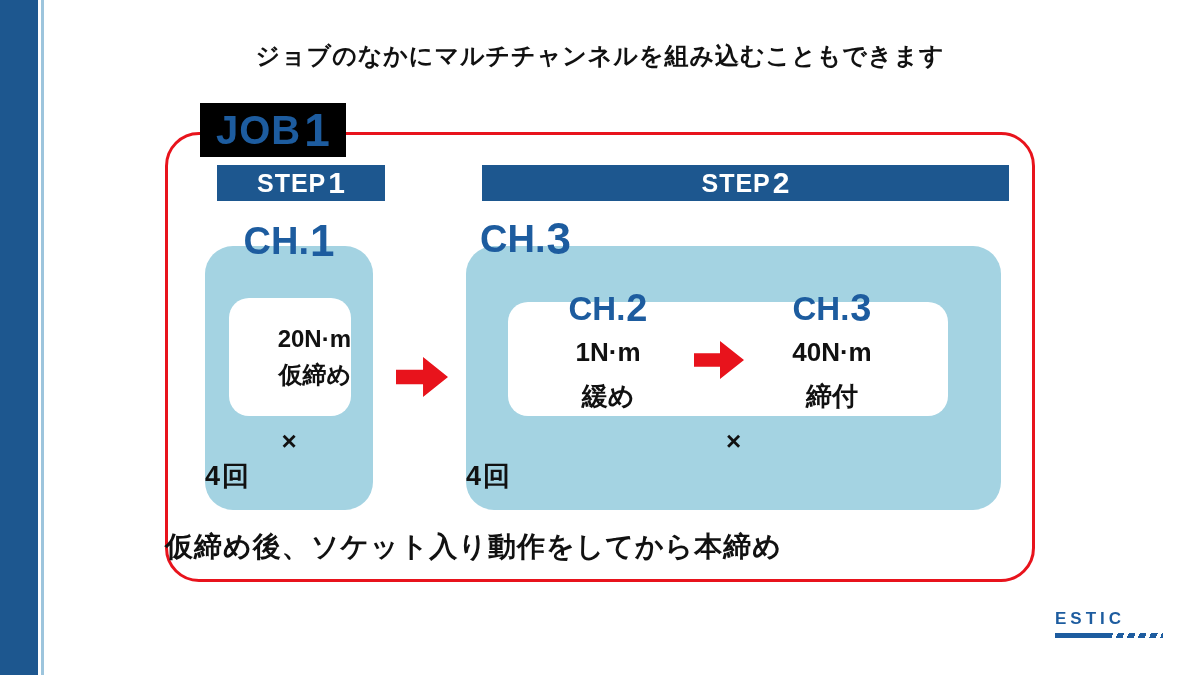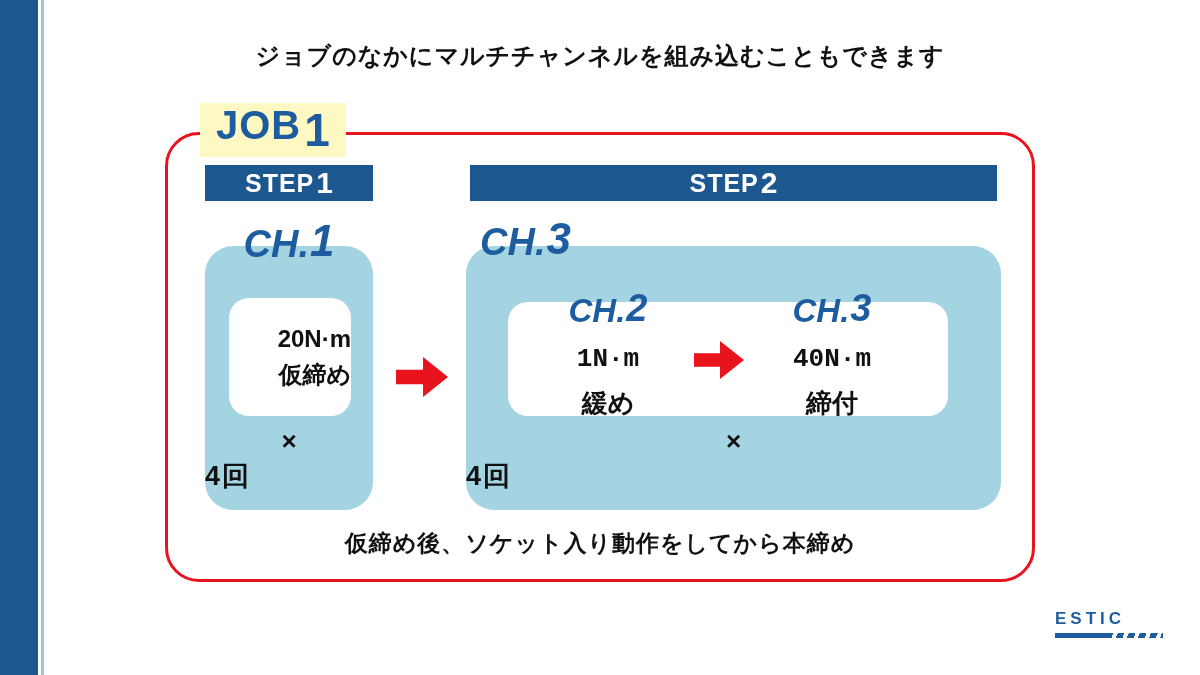--- a/index.html
+++ b/index.html
@@ -18,35 +18,35 @@
   .left-bar{position:absolute;left:0;top:0;width:38px;height:675px;background:var(--navy);}
   .left-line{position:absolute;left:41px;top:0;width:3px;height:675px;background:#9dc5dd;}
 
   
   .page-title{position:absolute;left:150px;top:40px;width:900px;text-align:center;
     font-size:24px;font-weight:800;letter-spacing:1px;color:var(--ink);white-space:nowrap;}
 
   
   .job-outline{position:absolute;left:165px;top:132px;width:870px;height:450px;
     border:3px solid var(--red);border-radius:34px;background:#ffffff;}
-  .job-label{position:absolute;left:200px;top:103px;background:#fef9c3;padding:0 16px;
-    display:flex;align-items:flex-start;color:var(--labelblue);font-weight:800;}
+  .job-label{position:absolute;left:200px;top:103px;background:#000000;padding:0 16px;
+    display:flex;align-items:center;color:var(--labelblue);font-weight:800;}
   .job-label .pre{font-size:40px;letter-spacing:1px;}
   .job-label .num{font-size:46px;margin-left:3px;}
 
   
   .step-bar{position:absolute;top:165px;height:36px;background:var(--navy);
-    display:flex;align-items:center;justify-content:center;color:#ffffff;font-weight:800;}
+    display:flex;align-items:center;justify-content:center;color:#ffffff;font-weight:800;margin-left:12px;}
   .step-bar .pre{font-size:25px;letter-spacing:1px;}
   .step-bar .num{font-size:30px;margin-left:2px;}
   .step1{left:205px;width:168px;}
   .step2{left:470px;width:527px;}
 
   
-  .ch-label{display:flex;align-items:flex-end;color:var(--labelblue);font-weight:800;font-style:italic;}
+  .ch-label{display:flex;align-items:center;color:var(--labelblue);font-weight:800;}
   .ch-label .pre{font-size:38px;}
   .ch-label .num{font-size:44px;margin-left:1px;}
   .ch1-label{position:absolute;left:205px;top:216px;width:168px;justify-content:center;}
   .ch11-row{position:absolute;left:480px;top:214px;display:flex;align-items:center;}
   .ch11-note{font-size:21px;font-weight:800;color:var(--ink);margin-left:6px;margin-top:10px;letter-spacing:1px;}
 
   
   .panel{position:absolute;top:246px;height:264px;background:var(--lightblue);border-radius:28px;}
   .panel1{left:205px;width:168px;}
   .panel2{left:466px;width:535px;}
@@ -55,42 +55,42 @@
   .card{position:absolute;background:#ffffff;border-radius:20px;}
   .card1{left:229px;top:298px;width:122px;height:118px;
     display:flex;flex-direction:column;align-items:flex-end;justify-content:center;}
   .card1 .line{font-size:24px;font-weight:700;line-height:36px;white-space:nowrap;}
   .card2{left:508px;top:302px;width:440px;height:114px;}
 
   
   .ch-col{position:absolute;top:287px;width:200px;display:flex;flex-direction:column;align-items:center;}
   .ch-col .ch-label .pre{font-size:33px;}
   .ch-col .ch-label .num{font-size:38px;}
-  .ch-col .torque{font-size:26px;font-weight:700;line-height:30px;margin-top:14px;white-space:nowrap;font-family:Liberation Mono, monospace;}
+  .ch-col .torque{font-size:26px;font-weight:700;line-height:30px;margin-top:7px;white-space:nowrap;}
   .ch-col .action{font-size:26px;font-weight:700;line-height:30px;margin-top:14px;white-space:nowrap;}
   .col-ch2{left:508px;}
   .col-ch3{left:732px;}
 
   
   .arrow{position:absolute;background:var(--red);
     clip-path:polygon(0% 32%,52% 32%,52% 0%,100% 50%,52% 100%,52% 68%,0% 68%);}
   .arrow1{left:396px;top:357px;width:52px;height:40px;}
   .arrow2{left:694px;top:341px;width:50px;height:38px;}
 
   
   .multiply{position:absolute;text-align:center;font-size:26px;font-weight:700;color:var(--ink);}
   .count{position:absolute;font-size:27px;font-weight:700;color:var(--ink);letter-spacing:2px;}
   .m1{left:205px;width:168px;top:426px;}
   .c1{left:205px;width:168px;top:458px;}
   .m2{left:466px;width:535px;top:426px;}
   .c2{left:466px;width:535px;top:458px;}
 
   
-  .footnote{position:absolute;left:165px;top:528px;width:870px;text-align:center;
-    font-size:23px;font-weight:800;letter-spacing:1px;white-space:nowrap;}
+  .footnote{position:absolute;left:165px;top:528px;width:870px;text-align:left;
+    font-size:28px;font-weight:800;letter-spacing:1px;white-space:nowrap;}
 
   
   .logo{position:absolute;left:1055px;top:606px;width:112px;}
   .logo-text{font-size:17px;font-weight:800;color:var(--labelblue);letter-spacing:4px;line-height:25px;}
   .logo-underline{margin-top:2px;width:108px;height:5px;display:flex;}
   .logo-underline .solid{width:52px;height:5px;background:var(--labelblue);}
   .logo-underline .stripes{width:56px;height:5px;
     background:repeating-linear-gradient(115deg,var(--labelblue) 0 6px,#ffffff 6px 10px);}
 </style>
 </head>

